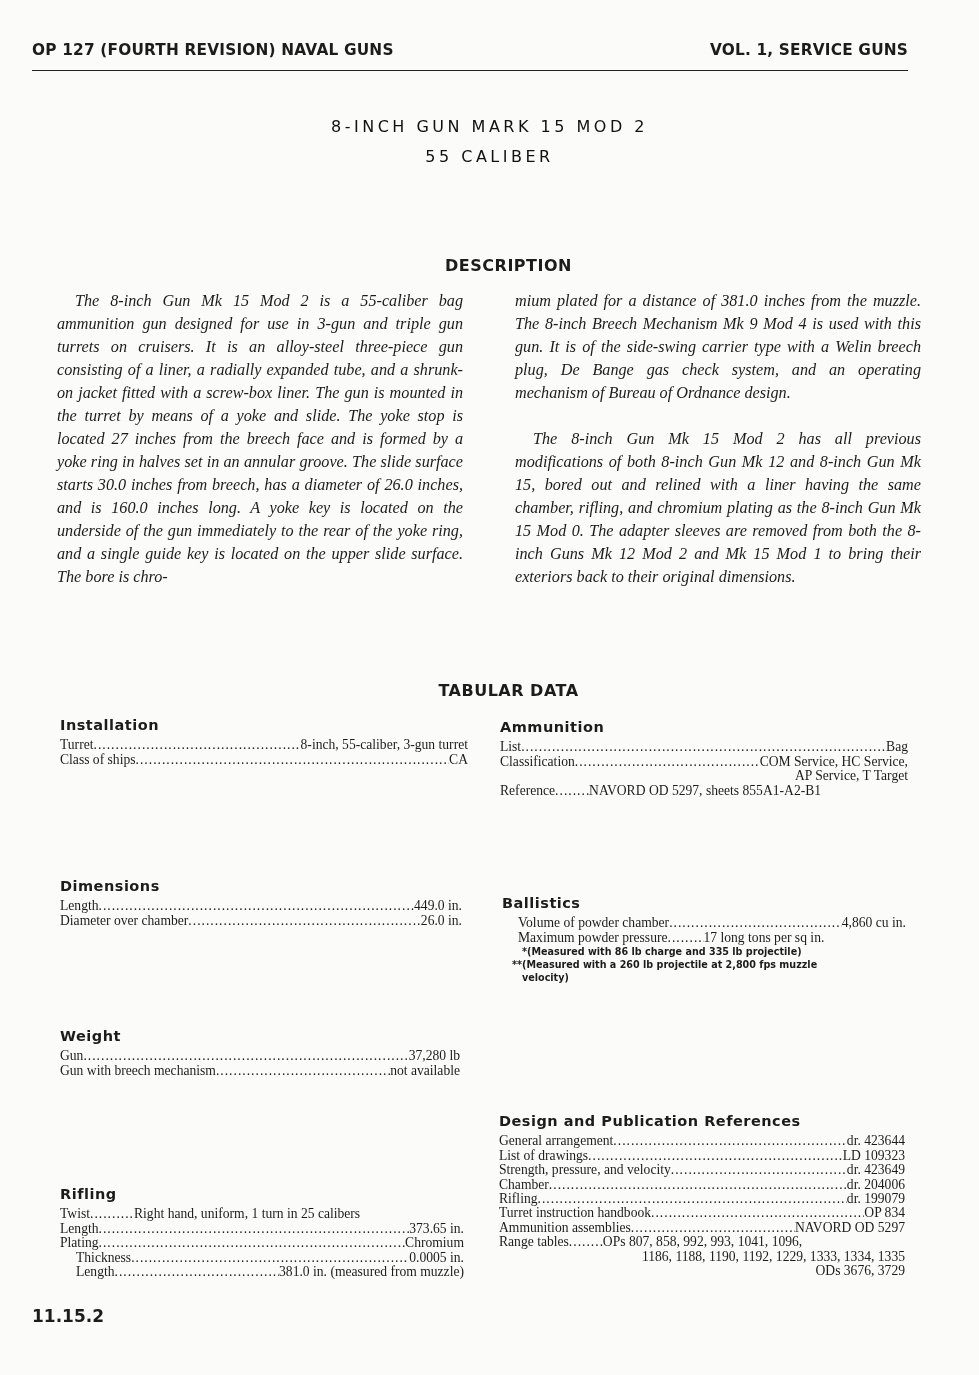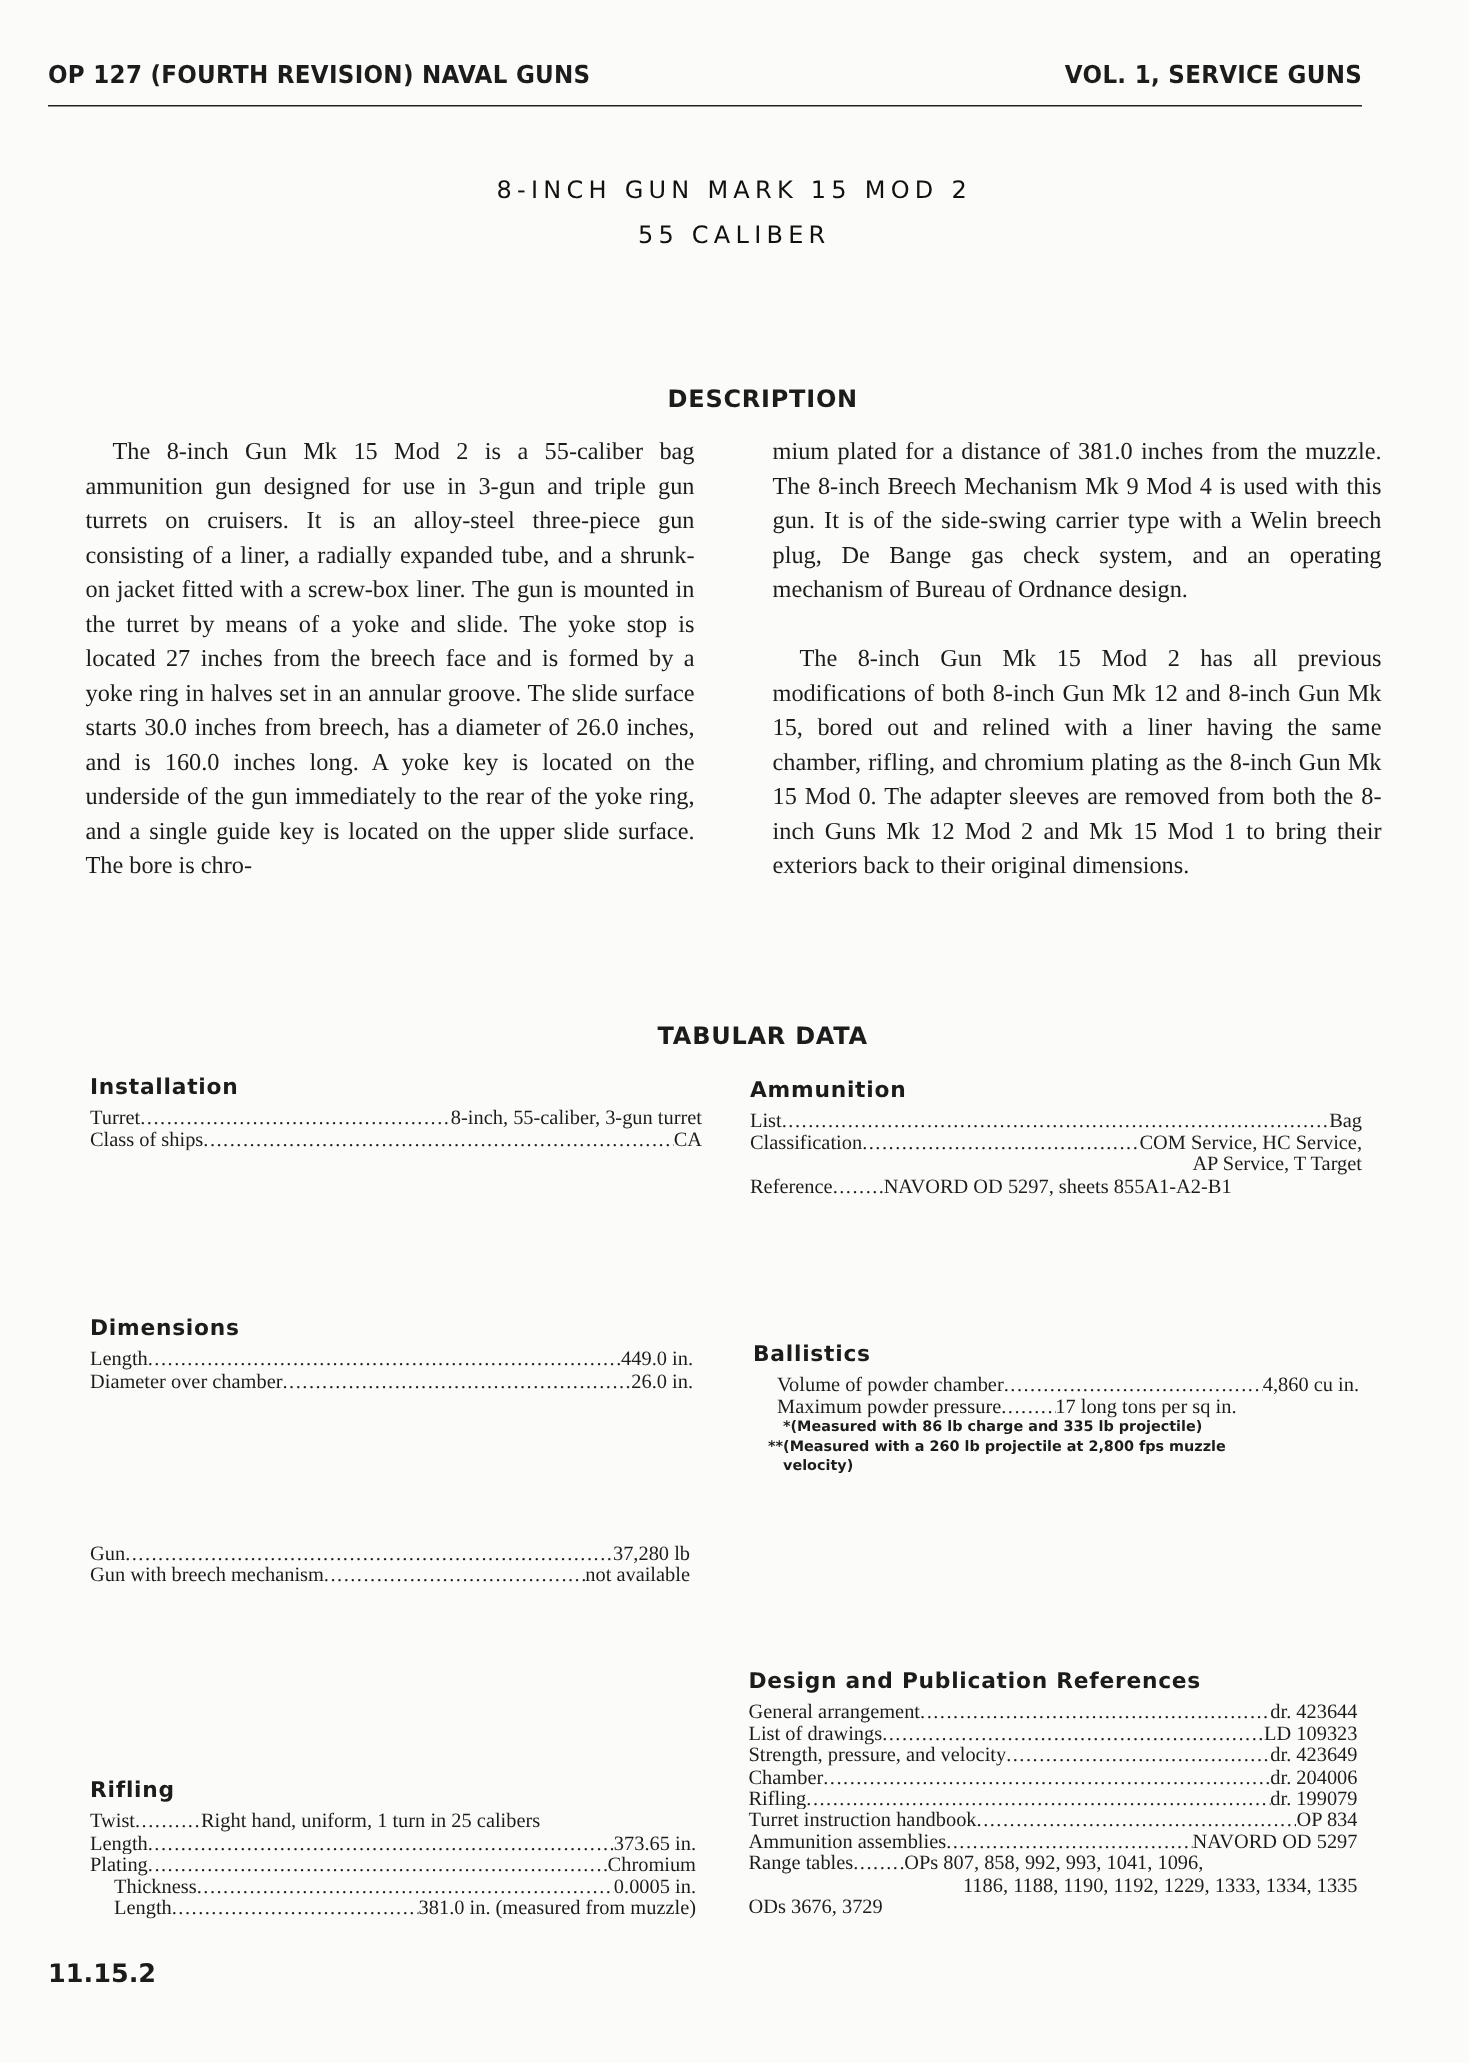--- a/index.html
+++ b/index.html
@@ -21,34 +21,34 @@
     font-family: "DejaVu Sans", sans-serif; font-size: 16px; letter-spacing: 3.5px; font-weight: normal;
     color: #111;
   }
   .section-title {
     position: absolute; left: 0; width: 979px; text-align: center;
     font-family: "DejaVu Sans", sans-serif; font-weight: bold; font-size: 16px; letter-spacing: 0.5px; padding-left: 19px;
   }
   .col-text {
     position: absolute; width: 406px; font-size: 16.2px; line-height: 23px; text-align: justify;
   }
-  .col-text p { margin: 0; text-indent: 18px; }
+  .col-text p { margin: 0; text-indent: 18px; font-style: italic; }
   .col-text p.noindent { text-indent: 0; }
   .block { position: absolute; width: 408px; font-size: 13.6px; line-height: 14.4px; }
   .block h3 {
     margin: 0 0 6px 0; font-family: "DejaVu Sans", sans-serif; font-weight: bold; font-size: 14.5px;
     letter-spacing: 0.5px;
   }
   .row { display: flex; white-space: nowrap; overflow: hidden; }
   .row .lbl { flex: none; }
   .row .dots { flex: 1 1 auto; overflow: hidden; letter-spacing: 1px; }
   .row .dots::after { content: "........................................................................................................................................................"; }
   .row .val { flex: none; }
   .cont { text-align: right; }
-  .center { text-align: left; }
+  .center { text-align: right; }
   .indent { padding-left: 16px; }
   .note { font-family: "DejaVu Sans", sans-serif; font-size: 9.6px; font-weight: bold; line-height: 13px; padding-left: 20px; }
   .note2 { padding-left: 38px; }
   .page-number {
     position: absolute; left: 32px; top: 1306px;
     font-family: "DejaVu Sans", sans-serif; font-weight: bold; font-size: 17px;
   }
 </style>
 </head>
 <body>
@@ -133,20 +133,21 @@
       <span class="lbl">Maximum powder pressure</span>
       <span class="dots" style="flex:0 0 36px"></span>
       <span class="val">17 long tons per sq in.</span>
     </div>
   <div class="note">*(Measured with 86 lb charge and 335 lb projectile)</div>
   <div class="note" style="padding-left:10px">**(Measured with a 260 lb projectile at 2,800 fps muzzle</div>
   <div class="note note2" style="padding-left:20px">velocity)</div>
 </div>
 
 <div class="block" style="left:60px; top:1029px; width:400px;">
+  <h3>Weight</h3>
   <div class="row">
       <span class="lbl">Gun</span>
       <span class="dots"></span>
       <span class="val">37,280 lb</span>
     </div>
   <div class="row">
       <span class="lbl">Gun with breech mechanism</span>
       <span class="dots"></span>
       <span class="val">not available</span>
     </div>

